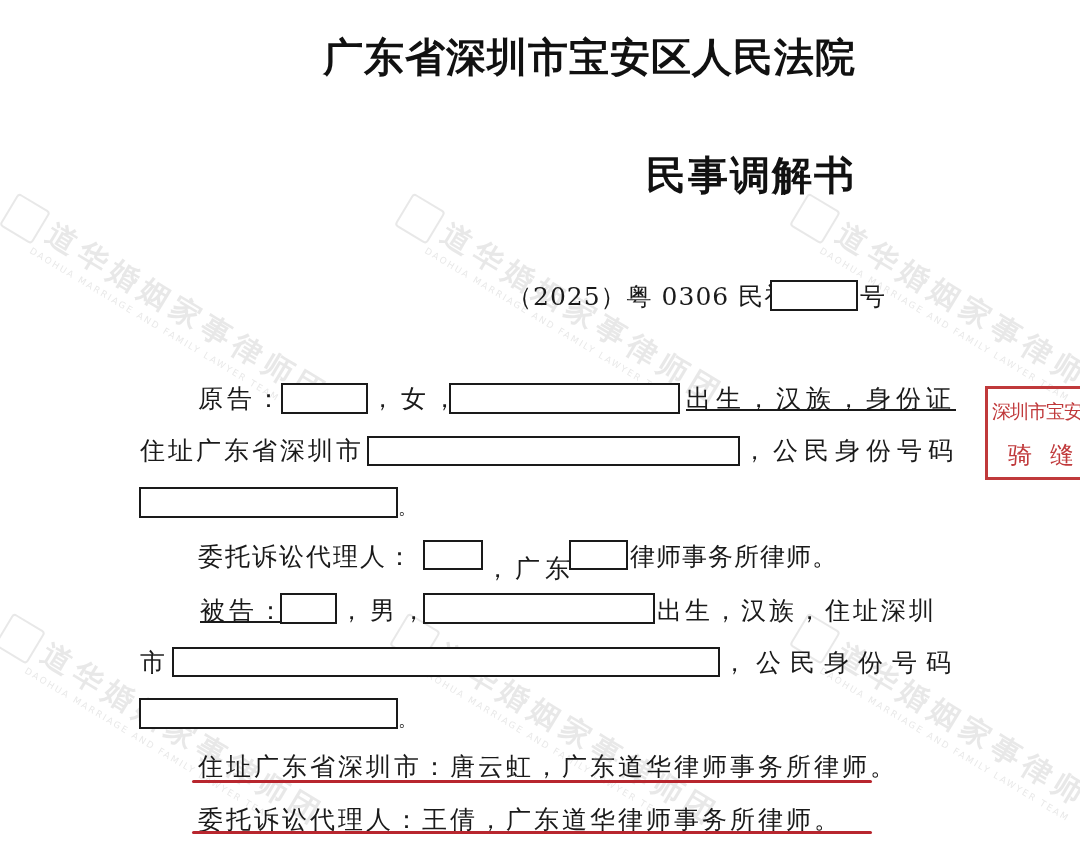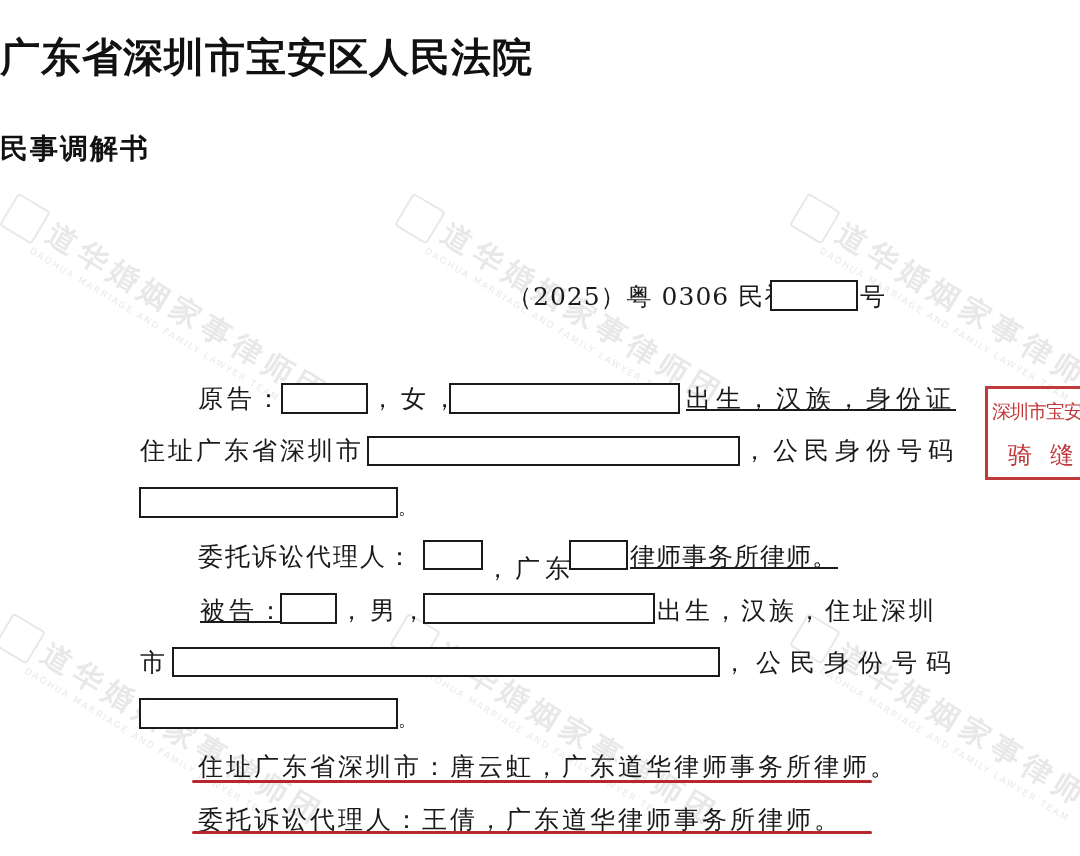--- a/index.html
+++ b/index.html
@@ -4,24 +4,24 @@
   <style>
     html, body { margin: 0; padding: 0; }
     body {
       width: 1080px; height: 856px; position: relative; overflow: hidden;
       background: #ffffff; color: #111;
       font-family: "DejaVu Serif", "Liberation Serif", serif;
     }
     .abs { position: absolute; white-space: nowrap; }
     .title {
       font-family: "DejaVu Serif", "Liberation Serif", serif;
-      font-weight: bold; color: #111; text-align: left; left: 0; width: 856px;
+      font-weight: bold; color: #111; text-align: right; left: 0; width: 856px;
     }
     .t1 { top: 30px; font-size: 40px; letter-spacing: 1px; }
-    .t2 { top: 130px; font-size: 28px; letter-spacing: 2px; }
+    .t2 { top: 148px; font-size: 40px; letter-spacing: 2px; }
     .line { font-size: 25px; line-height: 30px; letter-spacing: 4px; color: #1a1a1a; }
     .box {
       position: absolute; border: 2px solid #1a1a1a; background: #fff; box-sizing: border-box;
     }
     .wm {
       position: absolute; transform: rotate(31deg); transform-origin: left top;
       color: rgba(150,150,150,0.22); font-family: "DejaVu Sans", sans-serif;
       font-weight: bold; font-size: 30px; letter-spacing: 6px; white-space: nowrap;
       pointer-events: none;
     }
@@ -86,21 +86,21 @@
 <div class="box" style="left:367px; top:436px; width:373px; height:30px;"></div>
 <div class="abs line" style="left:742px; top:436px; letter-spacing:6px;">，公民身份号码</div>
 
 <div class="box" style="left:139px; top:487px; width:259px; height:31px;"></div>
 <div class="abs" style="left:398px; top:496px; font-size:18px;">。</div>
 
 <div class="abs line" style="left:198px; top:542px; letter-spacing:2px;">委托诉讼代理人：</div>
 <div class="box" style="left:423px; top:540px; width:60px; height:30px;"></div>
 <div class="abs line" style="left:485px; top:554px; letter-spacing:5px;">，广东</div>
 <div class="box" style="left:569px; top:540px; width:59px; height:30px;"></div>
-<div class="abs line" style="left:630px; top:542px; letter-spacing:1px;text-decoration:underline;">律师事务所律师。</div>
+<div class="abs line" style="left:630px; top:542px; letter-spacing:1px;">律师事务所律师。</div>
 
 <div class="abs line" style="left:200px; top:596px;text-decoration:underline;">被告：</div>
 <div class="box" style="left:280px; top:593px; width:57px; height:31px;"></div>
 <div class="abs line" style="left:339px; top:596px; letter-spacing:6px;">，男，</div>
 <div class="box" style="left:423px; top:593px; width:232px; height:31px;"></div>
 <div class="abs line" style="left:657px; top:596px; letter-spacing:3px;">出生，汉族，住址深圳</div>
 
 <div class="abs line" style="left:140px; top:648px;">市</div>
 <div class="box" style="left:172px; top:647px; width:548px; height:30px;"></div>
 <div class="abs line" style="left:722px; top:648px; letter-spacing:9px;">，公民身份号码</div>

